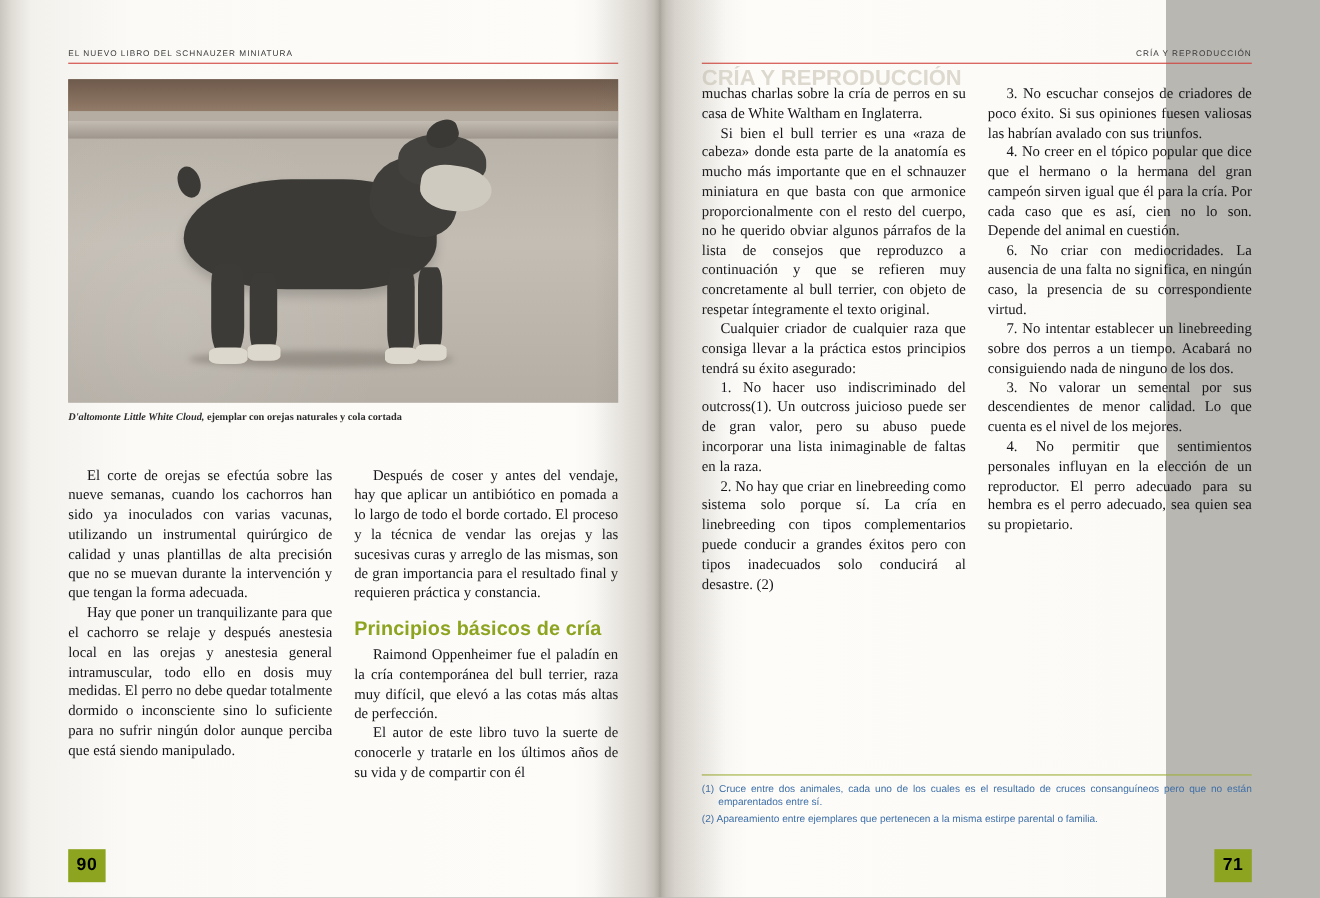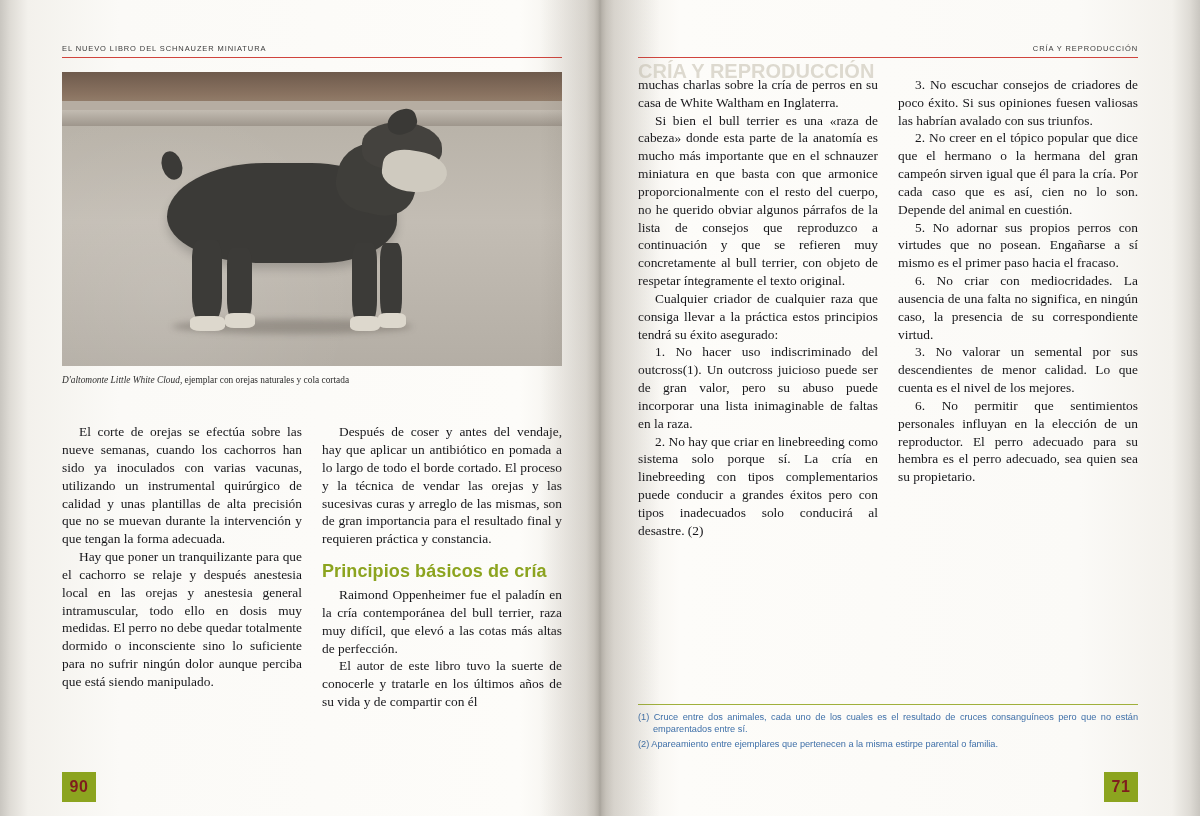--- a/index.html
+++ b/index.html
@@ -8,21 +8,21 @@
     background: #b9b7b2;
   }
   body {
     width: 1200px;
     height: 816px;
     overflow: hidden;
     font-family: "Liberation Serif", serif;
   }
   .spread {
     position: relative;
-    width: 1200px;
+    width: 1060px;
     height: 816px;
     background: linear-gradient(to right,
       #c9c6c0 0px, #dedbd5 10px, #f3f1ec 28px,
       #fbfaf7 120px, #fdfcf9 520px,
       #efece6 586px, #d8d4cc 598px, #cbc7bf 600px,
       #d8d4cc 602px, #efece6 614px,
       #fdfcf9 680px, #fbfaf7 1080px,
       #f3f1ec 1172px, #dedbd5 1190px, #c9c6c0 1200px);
   }
   .page {
@@ -161,20 +161,21 @@
     background: rgba(60,55,48,0.28);
     filter: blur(3px);
     border-radius: 50%;
   }
   .caption {
     margin-top: 8px;
     font-family: "Liberation Serif", serif;
     font-size: 9.4px;
     color: #2d2d2d;
     line-height: 1.3;
+    font-weight: bold;
   }
   .caption i { font-style: italic; }
 
   
   .cols {
     display: flex;
     gap: 20px;
     margin-top: 37px;
   }
   .col { width: 240px; }
@@ -240,21 +241,21 @@
     text-indent: -15px;
   }
 
   
   .folio {
     position: absolute;
     bottom: 14px;
     width: 34px;
     height: 30px;
     background: #8ca41f;
-    color: #7f1d1d;
+    color: #000000;
     font-family: "Liberation Sans", sans-serif;
     font-size: 16px;
     font-weight: bold;
     display: flex;
     align-items: center;
     justify-content: center;
     letter-spacing: 0.5px;
     margin-top: 12px;
   }
   .folio-left  { left: 38px; }
@@ -333,25 +334,25 @@
     <div class="cols">
       <div class="col">
         <p class="body noindent">muchas charlas sobre la cría de perros en su casa de White Waltham en Inglaterra.</p>
         <p class="body">Si bien el bull terrier es una «raza de cabeza» donde esta parte de la anatomía es mucho más importante que en el schnauzer miniatura en que basta con que armonice proporcionalmente con el resto del cuerpo, no he querido obviar algunos párrafos de la lista de consejos que reproduzco a continuación y que se refieren muy concretamente al bull terrier, con objeto de respetar íntegramente el texto original.</p>
         <p class="body">Cualquier criador de cualquier raza que consiga llevar a la práctica estos principios tendrá su éxito asegurado:</p>
         <p class="body">1. No hacer uso indiscriminado del outcross(1). Un outcross juicioso puede ser de gran valor, pero su abuso puede incorporar una lista inimaginable de faltas en la raza.</p>
         <p class="body">2. No hay que criar en linebreeding como sistema solo porque sí. La cría en linebreeding con tipos complementarios puede conducir a grandes éxitos pero con tipos inadecuados solo conducirá al desastre. (2)</p>
       </div>
       <div class="col">
         <p class="body">3. No escuchar consejos de criadores de poco éxito. Si sus opiniones fuesen valiosas las habrían avalado con sus triunfos.</p>
-        <p class="body">2. No creer en el tópico popular que dice que el hermano o la hermana del gran campeón sirven igual que él para la cría. Por cada caso que es así, cien no lo son. Depende del animal en cuestión.</p>
-        <p class="body">5. No adornar sus propios perros con virtudes que no posean. Engañarse a sí mismo es el primer paso hacia el fracaso.</p>
+        <p class="body">4. No creer en el tópico popular que dice que el hermano o la hermana del gran campeón sirven igual que él para la cría. Por cada caso que es así, cien no lo son. Depende del animal en cuestión.</p>
         <p class="body">6. No criar con mediocridades. La ausencia de una falta no significa, en ningún caso, la presencia de su correspondiente virtud.</p>
+        <p class="body">7. No intentar establecer un linebreeding sobre dos perros a un tiempo. Acabará no consiguiendo nada de ninguno de los dos.</p>
         <p class="body">3. No valorar un semental por sus descendientes de menor calidad. Lo que cuenta es el nivel de los mejores.</p>
-        <p class="body">6. No permitir que sentimientos personales influyan en la elección de un reproductor. El perro adecuado para su hembra es el perro adecuado, sea quien sea su propietario.</p>
+        <p class="body">4. No permitir que sentimientos personales influyan en la elección de un reproductor. El perro adecuado para su hembra es el perro adecuado, sea quien sea su propietario.</p>
       </div>
     </div>
 
     <div class="footnotes">
       <div class="fn-rule"></div>
       <p>(1) Cruce entre dos animales, cada uno de los cuales es el resultado de cruces consanguíneos pero que no están emparentados entre sí.</p>
       <p>(2) Apareamiento entre ejemplares que pertenecen a la misma estirpe parental o familia.</p>
     </div>
 
     <div class="folio folio-right">71</div>

